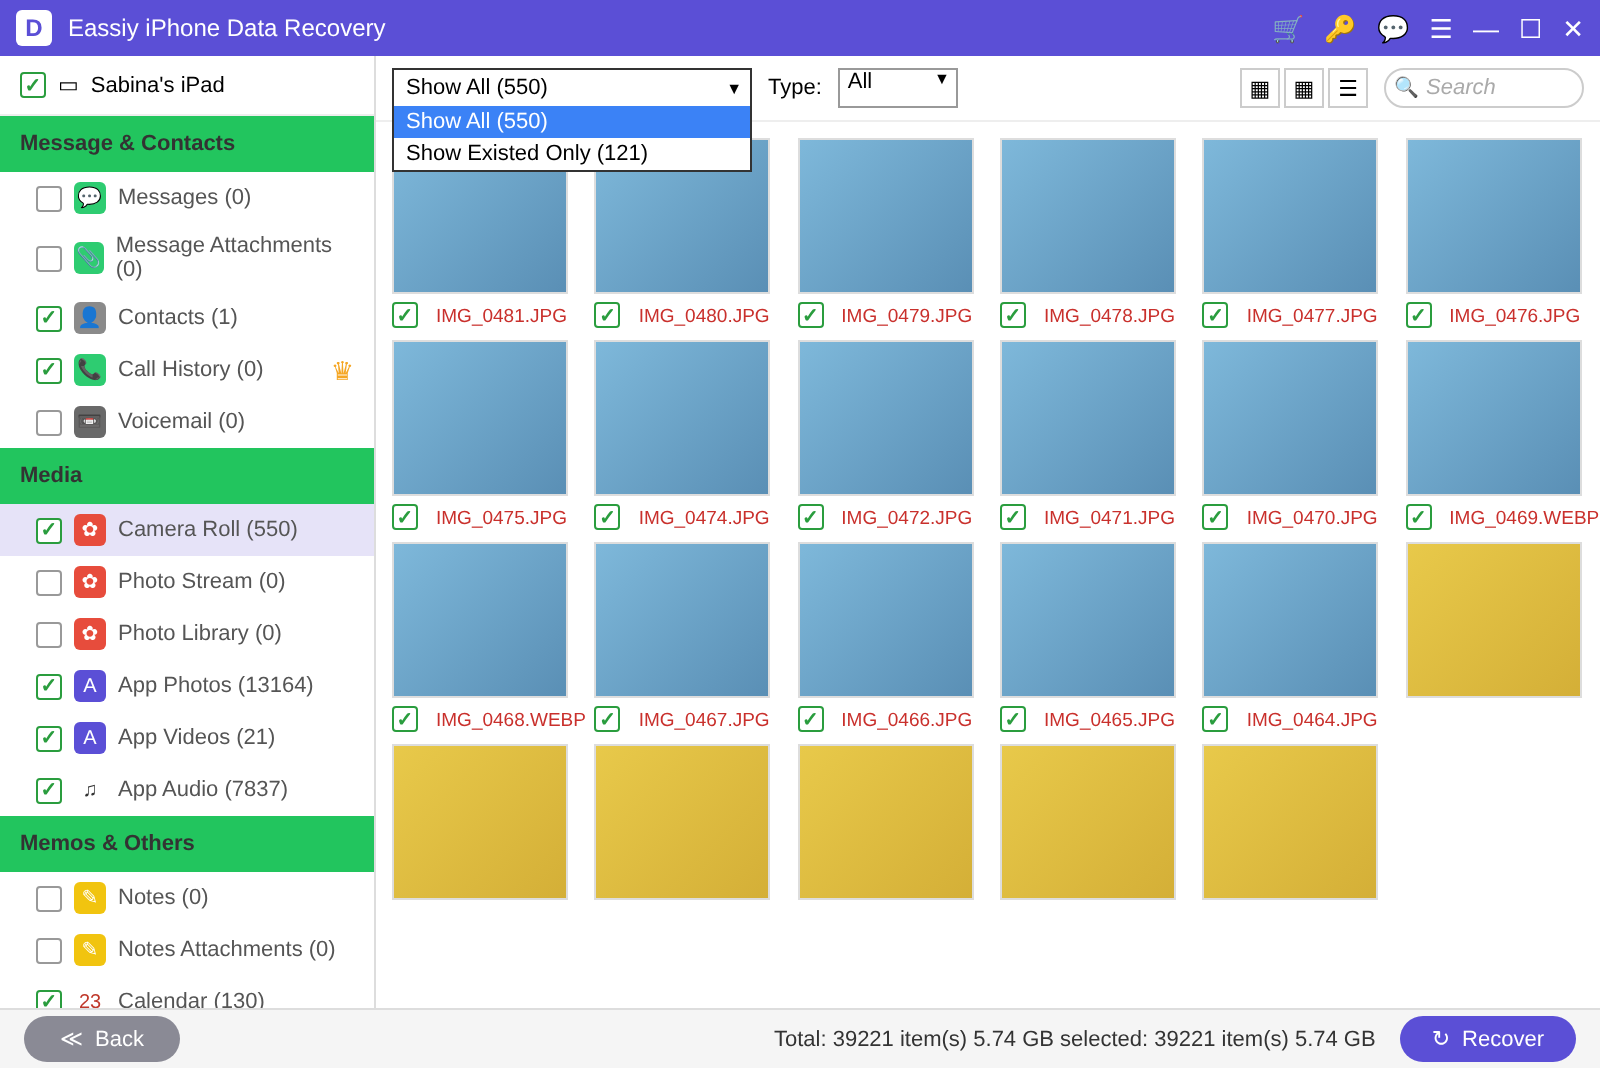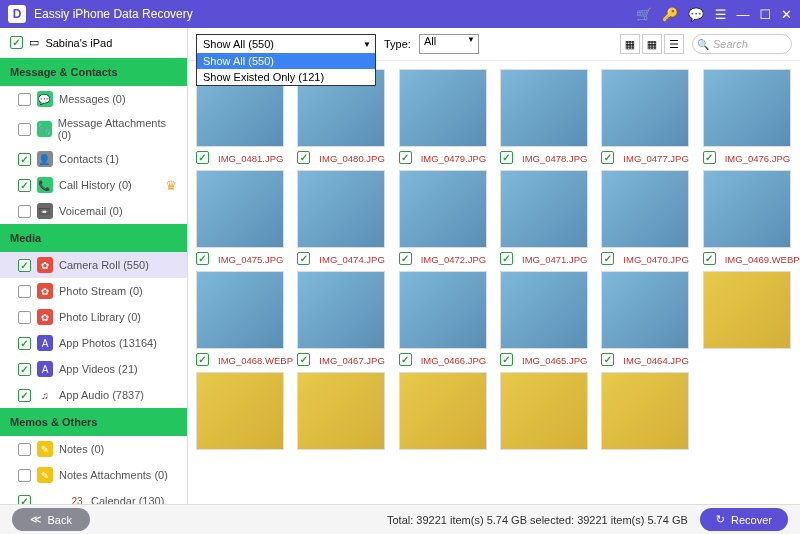--- a/index.html
+++ b/index.html
@@ -138,21 +138,21 @@
           <span class="icon" style="background: rgb(241, 196, 15);">✎</span>
           <span class="lbl">Notes (0)</span>
         </div>
         <div class="item">
           <span class="chk"></span>
           <span class="icon" style="background: rgb(241, 196, 15);">✎</span>
           <span class="lbl">Notes Attachments (0)</span>
         </div>
         <div class="item">
           <span class="chk on"></span>
-          <span class="icon" style="background: rgb(255, 255, 255); color: rgb(192, 57, 43); margin-left: 32px;">23</span>
+          <span class="icon" style="background: rgb(255, 255, 255); color: rgb(192, 57, 43);">23</span>
           <span class="lbl">Calendar (130)</span>
         </div>
       </div>
   </div>
 
   <div class="content">
     <div class="toolbar">
       <div class="dropdown">
         <div class="dropdown-btn">
             <span>Show All (550)</span>

